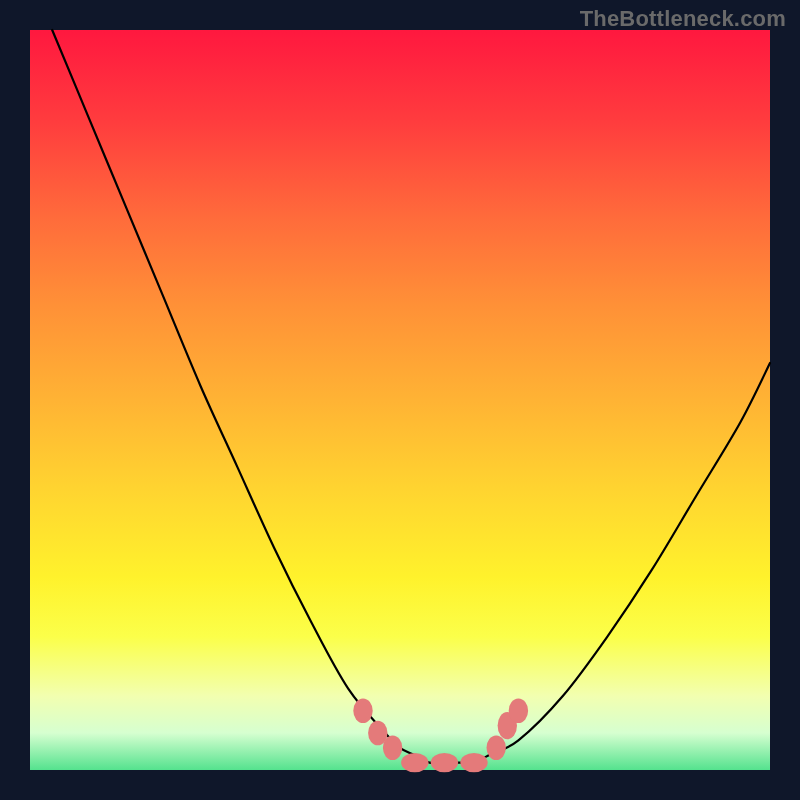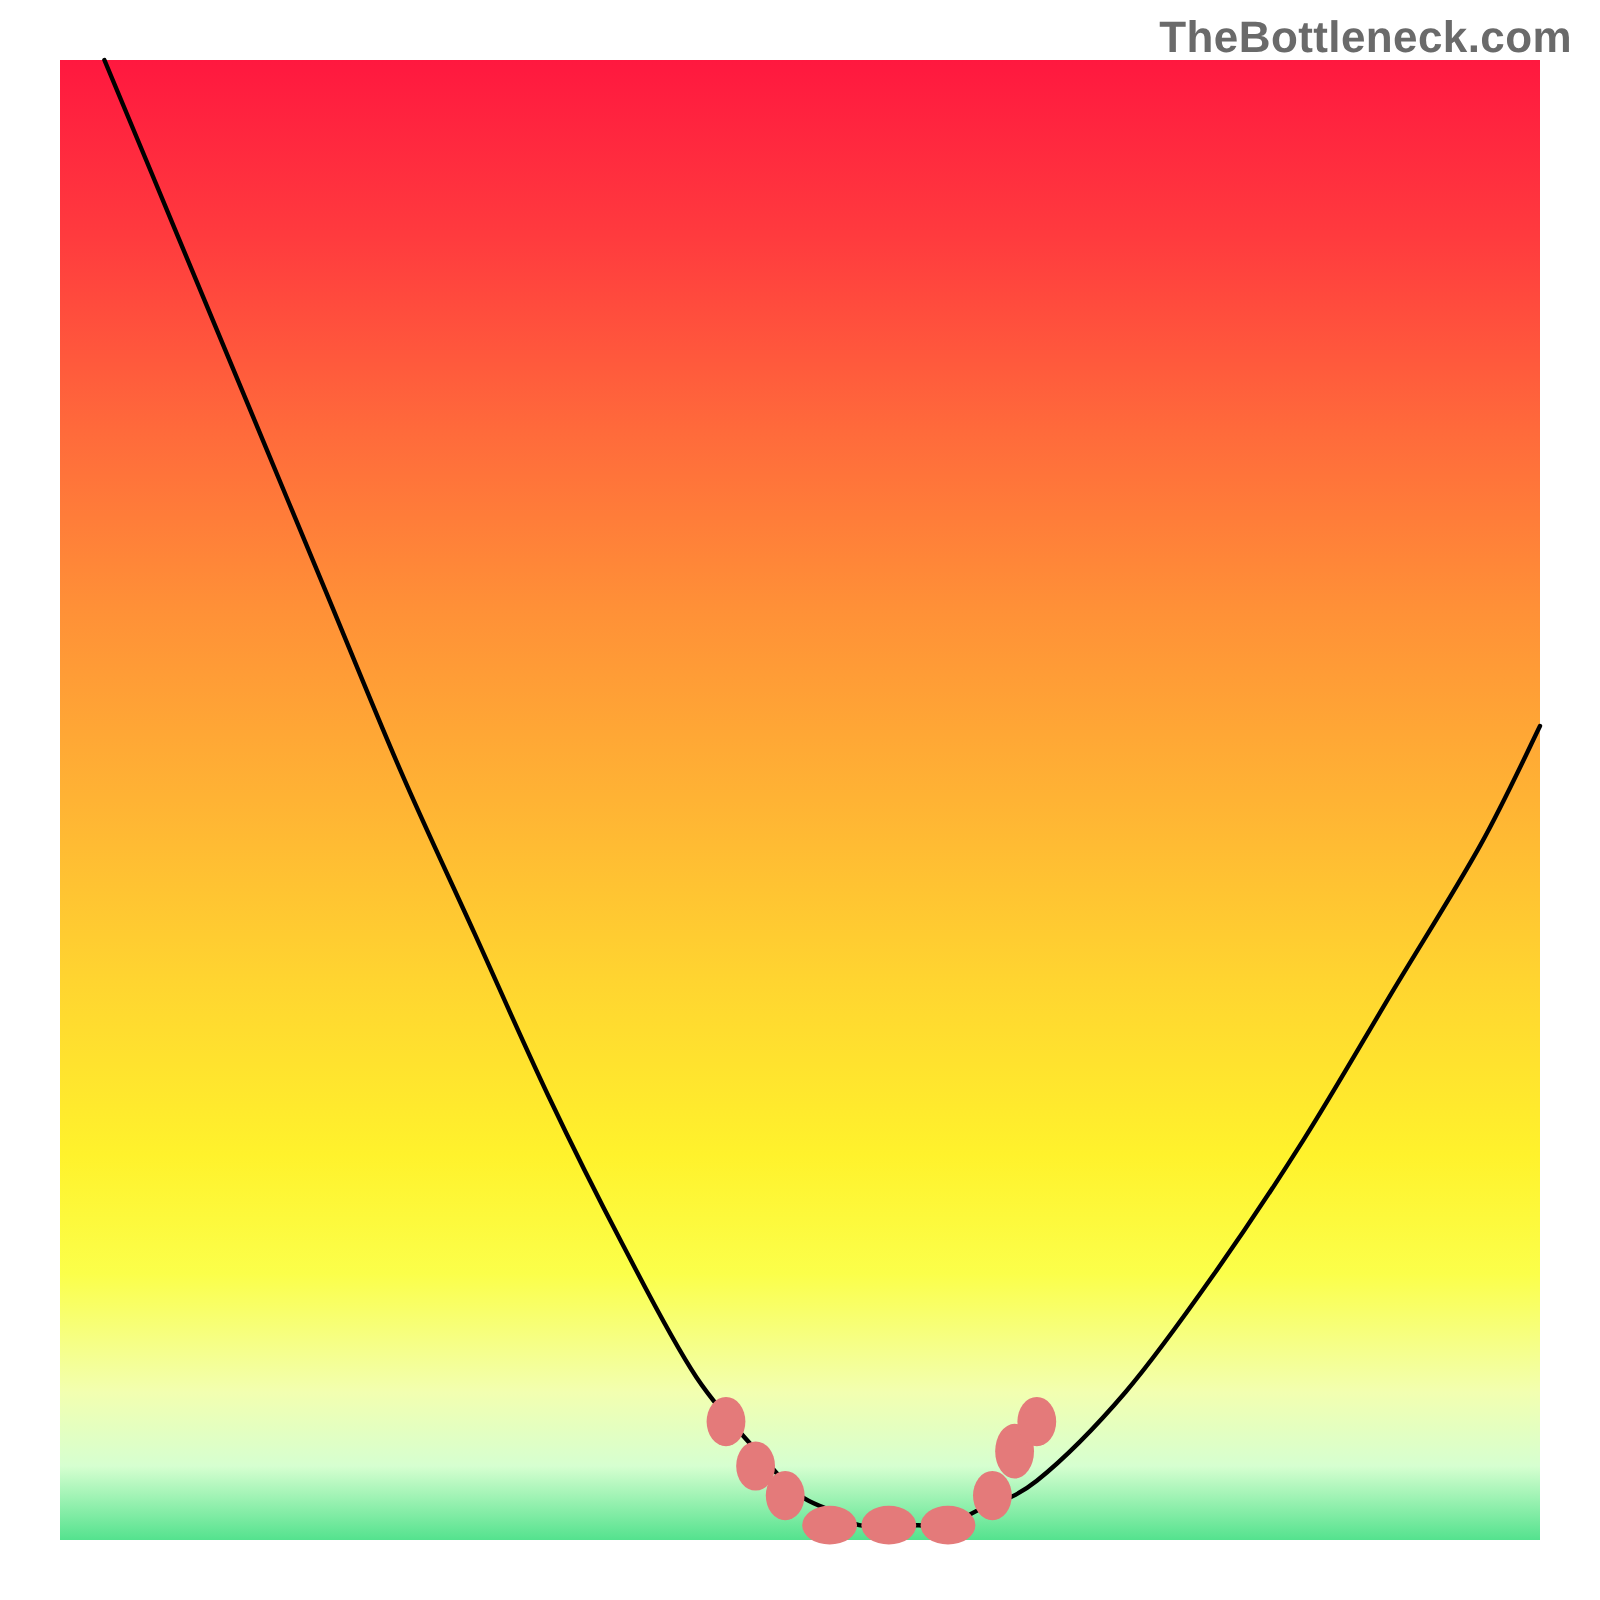--- a/index.html
+++ b/index.html
@@ -10,21 +10,21 @@
     background: #000;
     overflow: hidden;
     font-family: Arial, Helvetica, sans-serif;
   }
   .frame {
     position: absolute;
     left: 0;
     top: 0;
     width: 800px;
     height: 800px;
-    background: #ffffff;
+    background: #0f172a;
   }
   .plot {
     position: absolute;
     left: 30px;
     top: 30px;
     width: 740px;
     height: 740px;
     background: linear-gradient(
       to bottom,
       #ff183f 0%,

